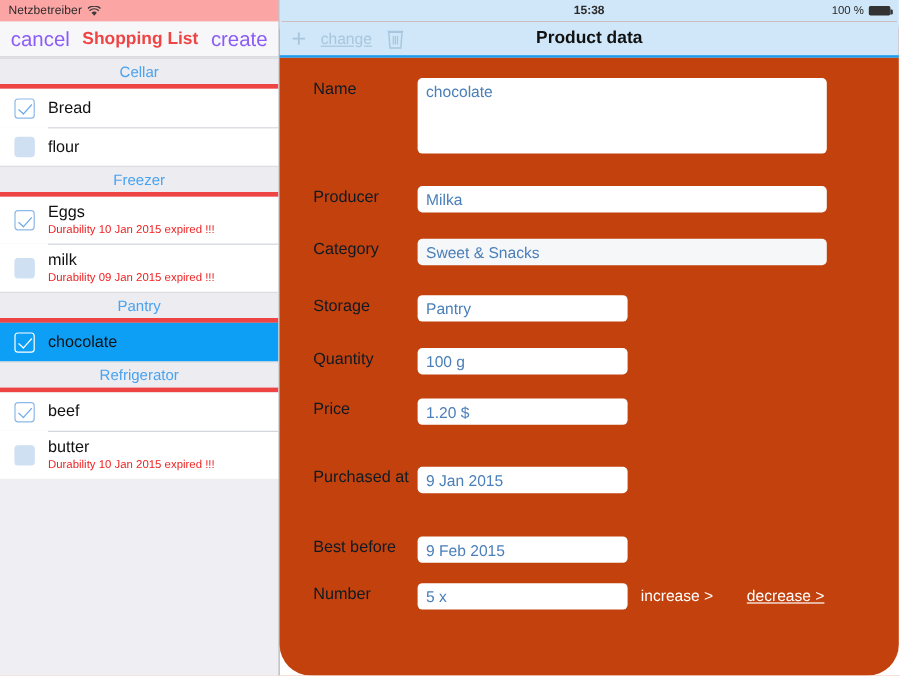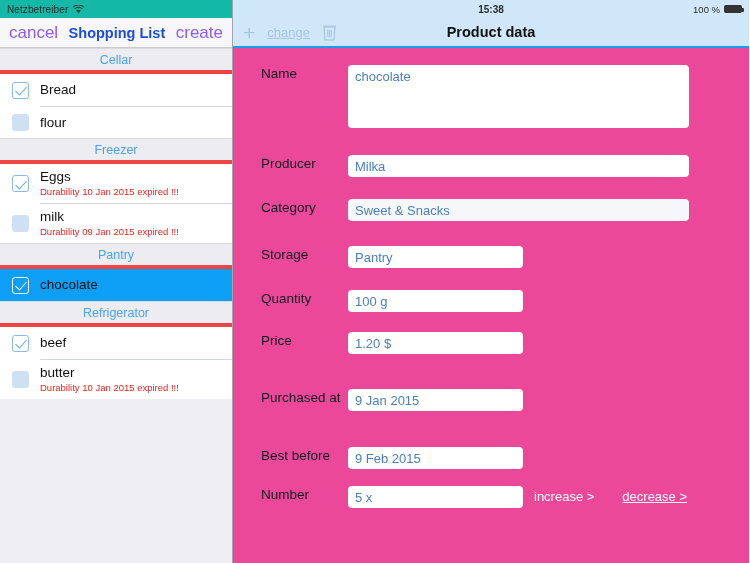--- a/index.html
+++ b/index.html
@@ -17,21 +17,21 @@
 
   
   #left-pane {
     width: 233px; height: 563px;
     background: #eeeef3;
     position: relative;
     border-right: 1px solid #9ea7ae;
   }
   .status-bar {
     height: 18px;
-    background: #14b8a6;
+    background: #fca5a5;
     display: flex;
     align-items: center;
     padding: 0 7px;
     font-size: 10px;
     color: #2b2b2b;
     text-align: center;
   }
   .status-carrier { font-size: 10px; letter-spacing: 0.1px; }
   .wifi-icon { margin-left: 5px; display: inline-flex; align-items: center; }
 
@@ -45,21 +45,21 @@
     border-bottom: 1px solid #c9c9ce;
   }
   .nav-btn {
     color: #8b5cf6;
     font-size: 17px;
     cursor: pointer;
   }
   .nav-title-left {
     font-size: 14.5px;
     font-weight: bold;
-    color: #1d4ed8;
+    color: #ef4444;
   }
 
   .list-scroll {
     position: relative;
     height: 514px;
     overflow: hidden;
     background: #eeeef3;
   }
   .section-header {
     height: 26px;
@@ -126,22 +126,23 @@
   .row-sub {
     font-size: 9.5px;
     color: #ee2222;
     line-height: 12px;
     margin-top: 1px;
   }
 
   
   #right-pane {
     width: 516px; height: 563px;
-    background: #ec4899;
-    position: relative;
+    background: #c2410c;
+    position: relative;
+    border-radius: 26px;
   }
   .status-bar-right {
     height: 18px;
     background: #cfe7f8;
     display: flex;
     align-items: center;
     justify-content: center;
     position: relative;
     font-size: 10px;
     color: #2b2b2b;

